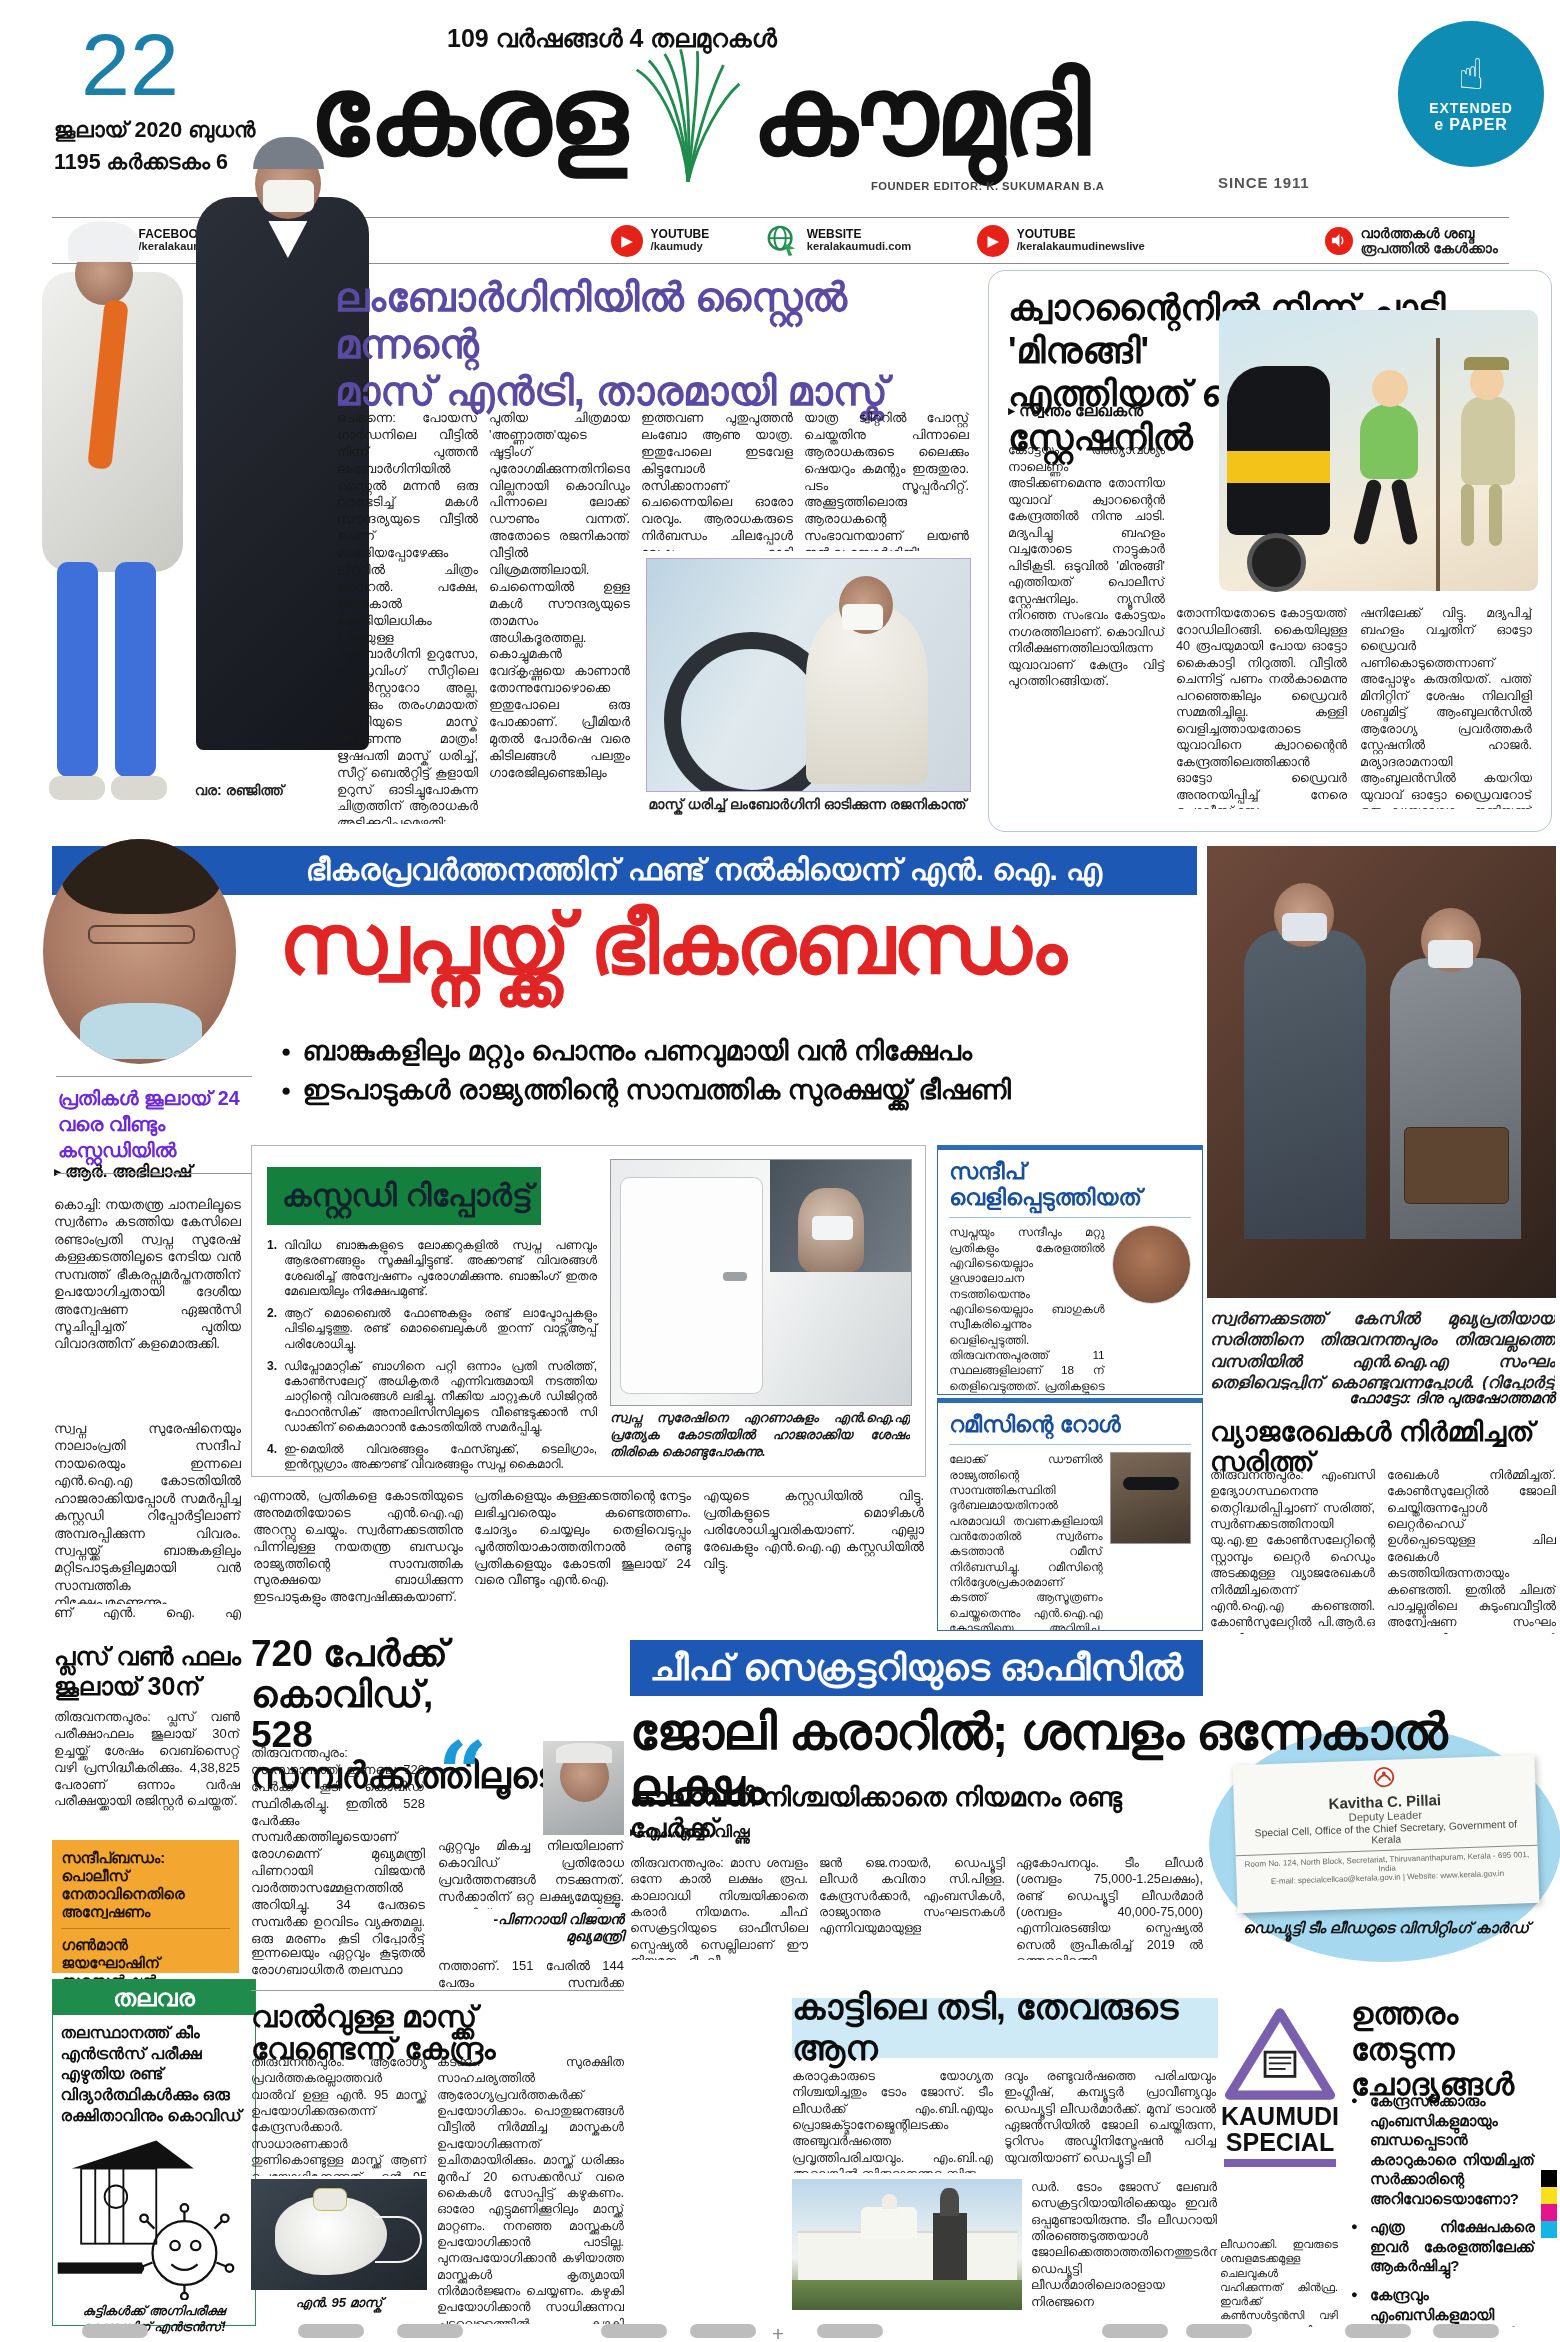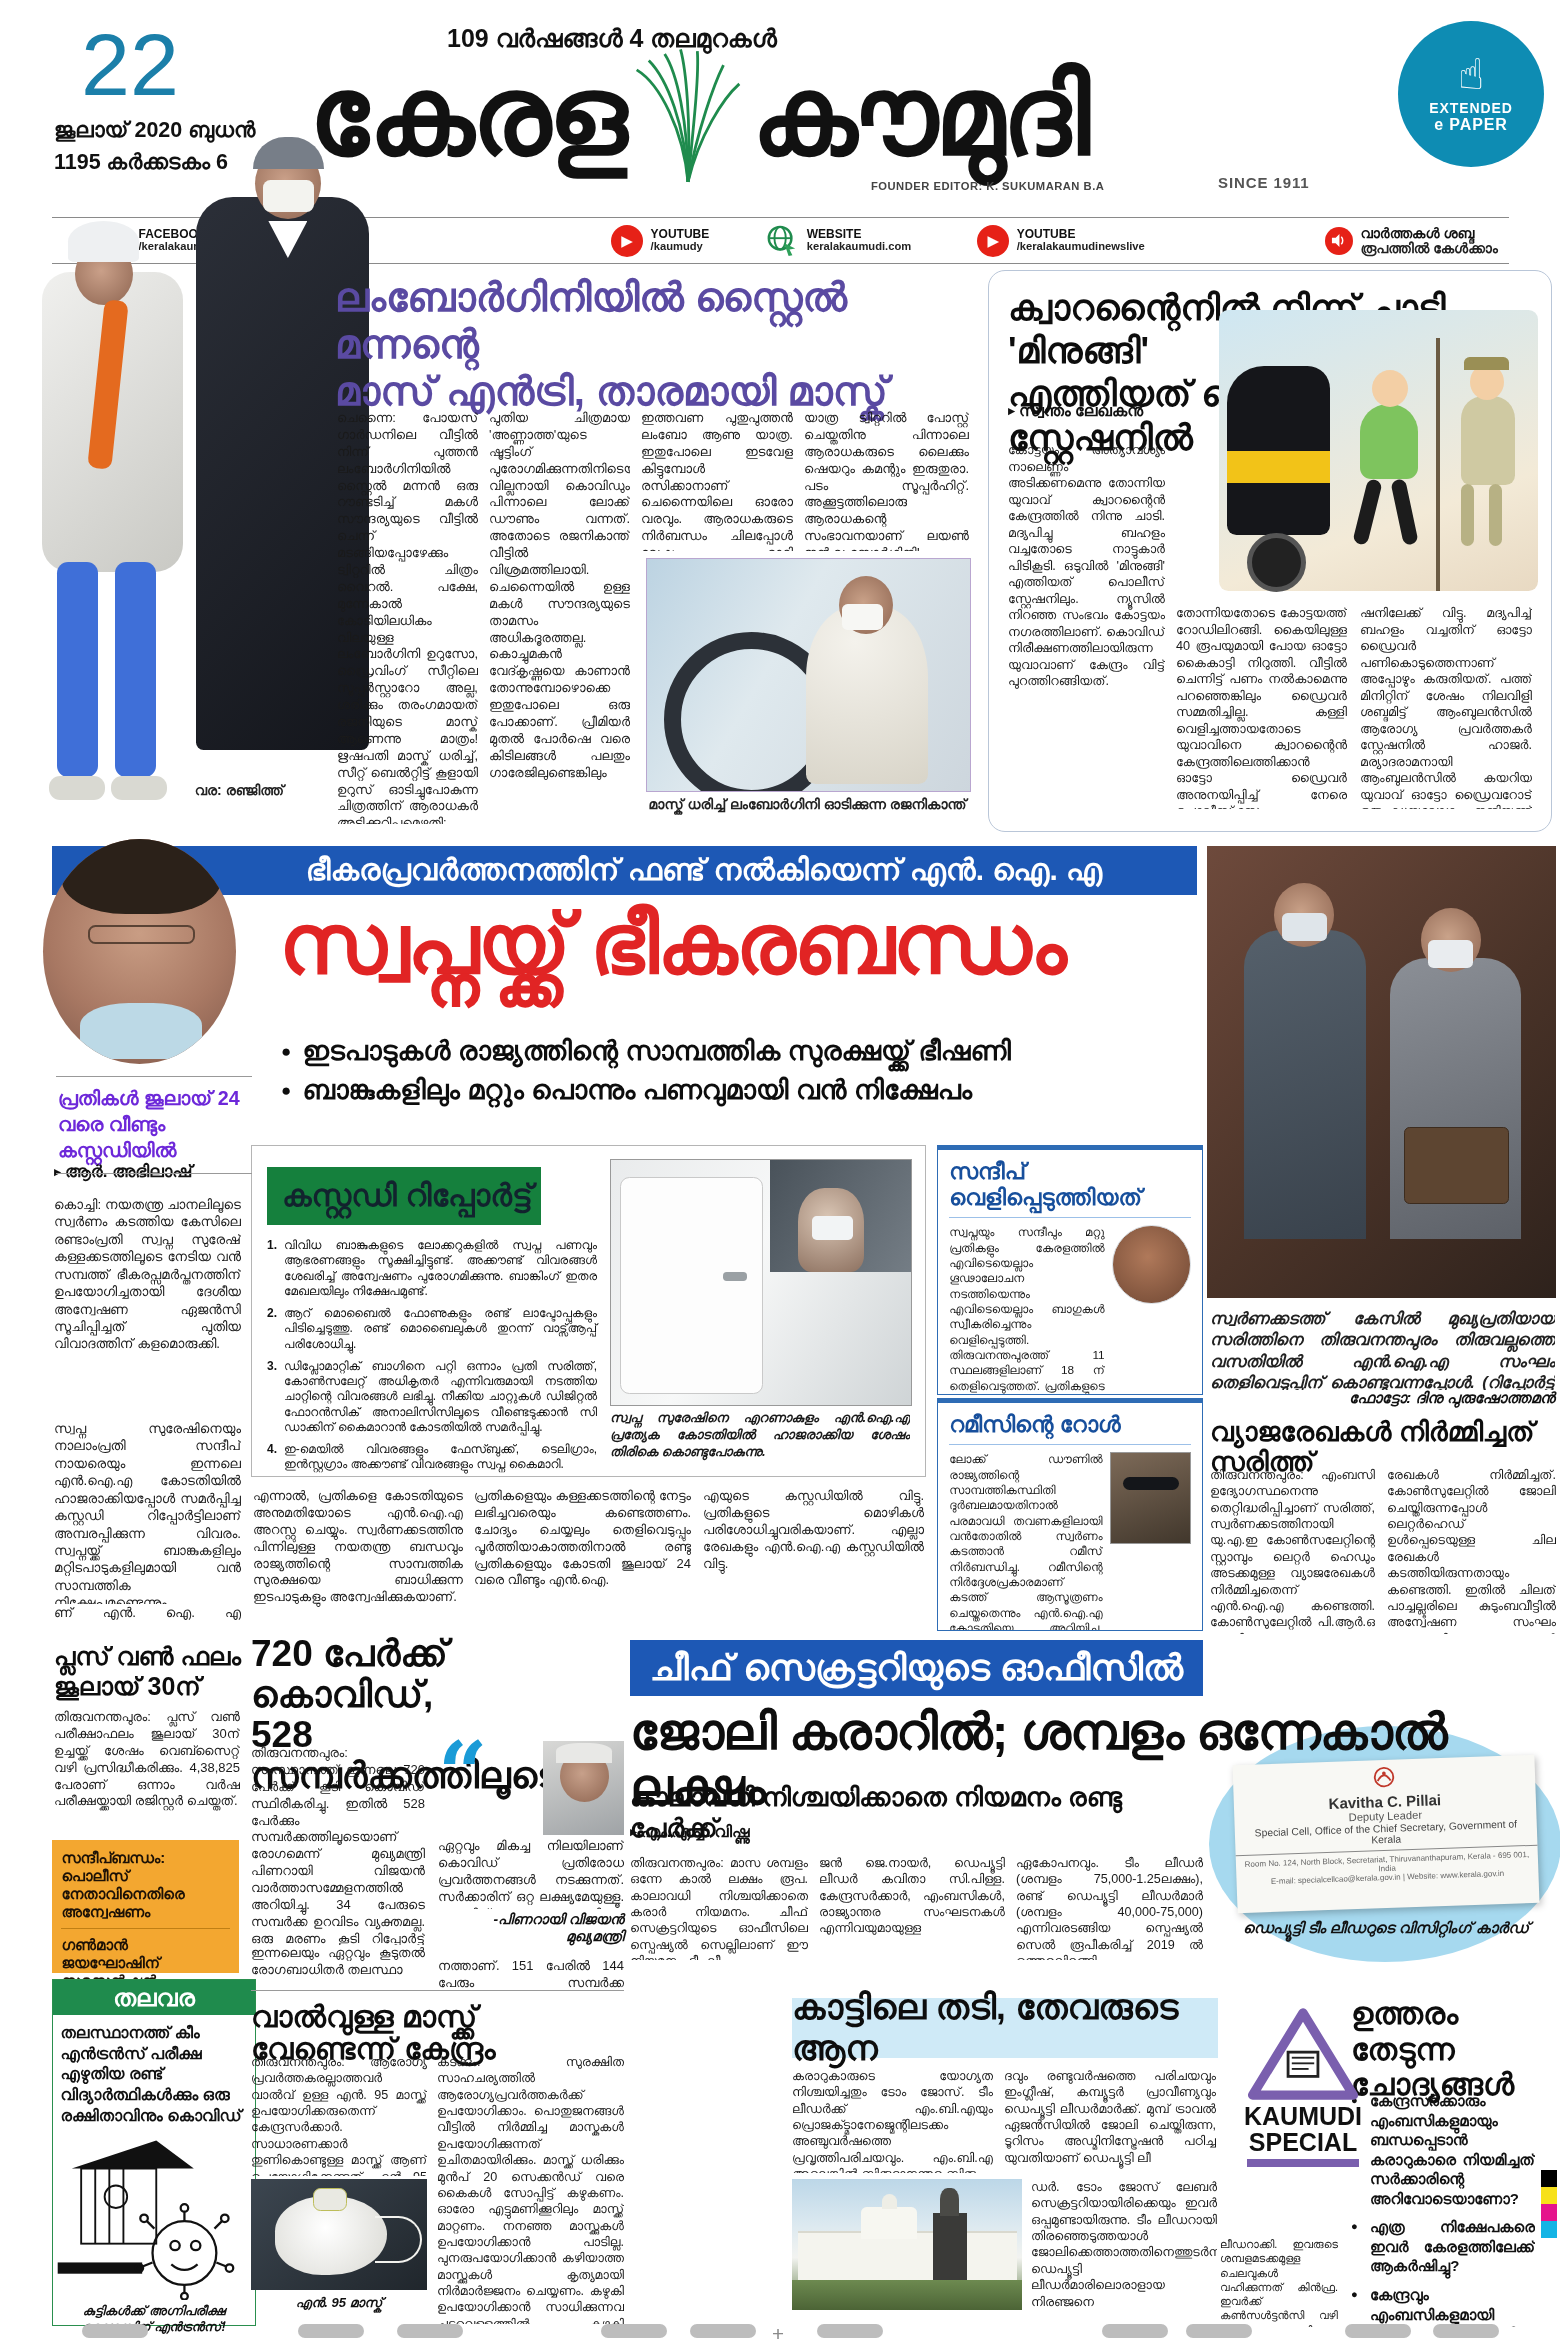--- a/index.html
+++ b/index.html
@@ -179,22 +179,22 @@
 
   <div class="abs" style="left:43px;top:839px;width:193px;height:225px;border-radius:50%;background:radial-gradient(circle at 50% 42%,#c99d84 0%,#a87863 55%,#7e584a 100%);overflow:hidden;z-index:5;">
     <div class="abs" style="left:19px;top:-9.4px;width:159px;height:84px;background:#2b2119;border-radius:50% 50% 40% 40%;"></div>
     <div class="abs" style="left:45px;top:86px;width:103px;height:15px;border:2.8px solid #5a4335;border-radius:7.5px;background:transparent;"></div>
     <div class="abs" style="left:37px;top:164px;width:122px;height:56px;background:#bcd9e6;border-radius:40% 40% 20% 20%;"></div>
   </div>
   <div class="abs" style="left:56px;top:1076px;width:192px;border-top:0.9px solid #999;border-bottom:0.9px solid #999;padding:9.4px 1.9px;font-size:19.7px;font-weight:800;color:#6d28d9;line-height:1.3;z-index:5;">പ്രതികൾ ജൂലായ് 24 വരെ വീണ്ടും കസ്റ്റഡിയിൽ</div>
 
   <div class="abs" style="left:279px;top:898px;width:928px;color:#e12424;font-size:84px;font-weight:900;letter-spacing:-1.9px;line-height:1.1;">സ്വപ്നയ്ക്ക് ഭീകരബന്ധം</div>
   <div class="abs" style="left:281px;top:1032px;width:918px;">
+    <div class="bullet-line">ബാങ്കുകളിലും മറ്റും പൊന്നും പണവുമായി വൻ നിക്ഷേപം</div>
     <div class="bullet-line">ഇടപാടുകൾ രാജ്യത്തിന്റെ സാമ്പത്തിക സുരക്ഷയ്ക്ക് ഭീഷണി</div>
-    <div class="bullet-line">ബാങ്കുകളിലും മറ്റും പൊന്നും പണവുമായി വൻ നിക്ഷേപം</div>
   </div>
 
   <div class="abs photo" style="left:1207px;top:846px;width:349px;height:452px;background:linear-gradient(135deg,#6e4a3c 0%,#4a3328 55%,#2e221c 100%);">
     <div class="abs" style="left:37px;top:84px;width:122px;height:309px;background:linear-gradient(160deg,#55606b,#39424c);border-radius:37px 37px 0 0;"></div>
     <div class="abs" style="left:67px;top:37px;width:60px;height:64px;background:radial-gradient(circle at 45% 45%,#c9a188,#8d6450);border-radius:50%;"></div>
     <div class="abs" style="left:75px;top:67px;width:45px;height:28px;background:#dfe5ea;border-radius:5.6px;"></div>
     <div class="abs" style="left:183px;top:112px;width:131px;height:281px;background:linear-gradient(160deg,#8b8f96,#5d6168);border-radius:37px 37px 0 0;"></div>
     <div class="abs" style="left:214px;top:62px;width:60px;height:64px;background:radial-gradient(circle at 45% 45%,#caa38a,#8d6450);border-radius:50%;"></div>
     <div class="abs" style="left:221px;top:94px;width:45px;height:28px;background:#e9ecef;border-radius:5.6px;"></div>
     <div class="abs" style="left:197px;top:281px;width:103px;height:75px;background:#5d4531;border:1.9px solid #3c2c1f;border-radius:5.6px;"></div>
@@ -359,21 +359,21 @@
   <div class="abs photo" style="left:792px;top:2179px;width:230px;height:131px;background:linear-gradient(#bcd7e8 0%,#dce9f0 35%,#f2f3f0 60%,#5d7a43 100%);">
     <div class="abs" style="left:5.6px;top:52px;width:219px;height:49px;background:#f4f4ee;border-top:2.8px solid #d9d9cf;"></div>
     <div class="abs" style="left:69px;top:28px;width:56px;height:32px;background:#f7f7f1;border-radius:5.6px 5.6px 0 0;"></div>
     <div class="abs" style="left:90px;top:15px;width:15px;height:15px;background:#eeeee6;border-radius:50% 50% 0 0;"></div>
     <div class="abs" style="left:141px;top:34px;width:34px;height:67px;background:#3a3a38;"></div>
     <div class="abs" style="left:148px;top:9.4px;width:19px;height:28px;background:#4a4a46;border-radius:40% 40% 0 0;"></div>
     <div class="abs" style="left:0px;top:101px;width:230px;height:30px;background:linear-gradient(#6d8a50,#4c6436);"></div>
   </div>
   <div class="abs jtext" style="left:1031px;top:2179px;width:186px;height:144px;font-size:12.6px;">ഡർ. ടോം ജോസ് ലേബർ സെക്രട്ടറിയായിരിക്കെയും ഇവർ ഒപ്പമുണ്ടായിരുന്നു. ടീം ലീഡറായി തിരഞ്ഞെടുത്തയാൾ ജോലിക്കെത്താത്തതിനെത്തുടർന്ന് ഡെപ്യൂട്ടി ലീഡർമാരിലൊരാളായ നിരഞ്ജനെ</div>
 
-  <div class="abs" style="left:1220px;top:2007px;width:120px;height:221px;text-align:center;z-index:6;margin-left:23px;">
+  <div class="abs" style="left:1220px;top:2007px;width:120px;height:221px;text-align:center;z-index:6;">
     <svg width="112" height="94" viewBox="0 0 120 100">
       <polygon points="60,6 114,94 6,94" fill="#fff" stroke="#7a5fae" stroke-width="10" stroke-linejoin="round"></polygon>
       <rect x="44" y="48" width="32" height="26" fill="#fff" stroke="#222" stroke-width="3"></rect>
       <line x1="48" y1="54" x2="72" y2="54" stroke="#222" stroke-width="2"></line>
       <line x1="48" y1="60" x2="72" y2="60" stroke="#222" stroke-width="2"></line>
       <line x1="48" y1="66" x2="66" y2="66" stroke="#222" stroke-width="2"></line>
     </svg>
     <div style="font-size:25px;font-weight:900;letter-spacing:0px;line-height:1.02;">KAUMUDI</div>
     <div style="font-size:25px;font-weight:900;line-height:1.02;">SPECIAL</div>
     <div style="width:112px;height:8.4px;background:#7a5fae;margin:3.7px auto 0;"></div>

